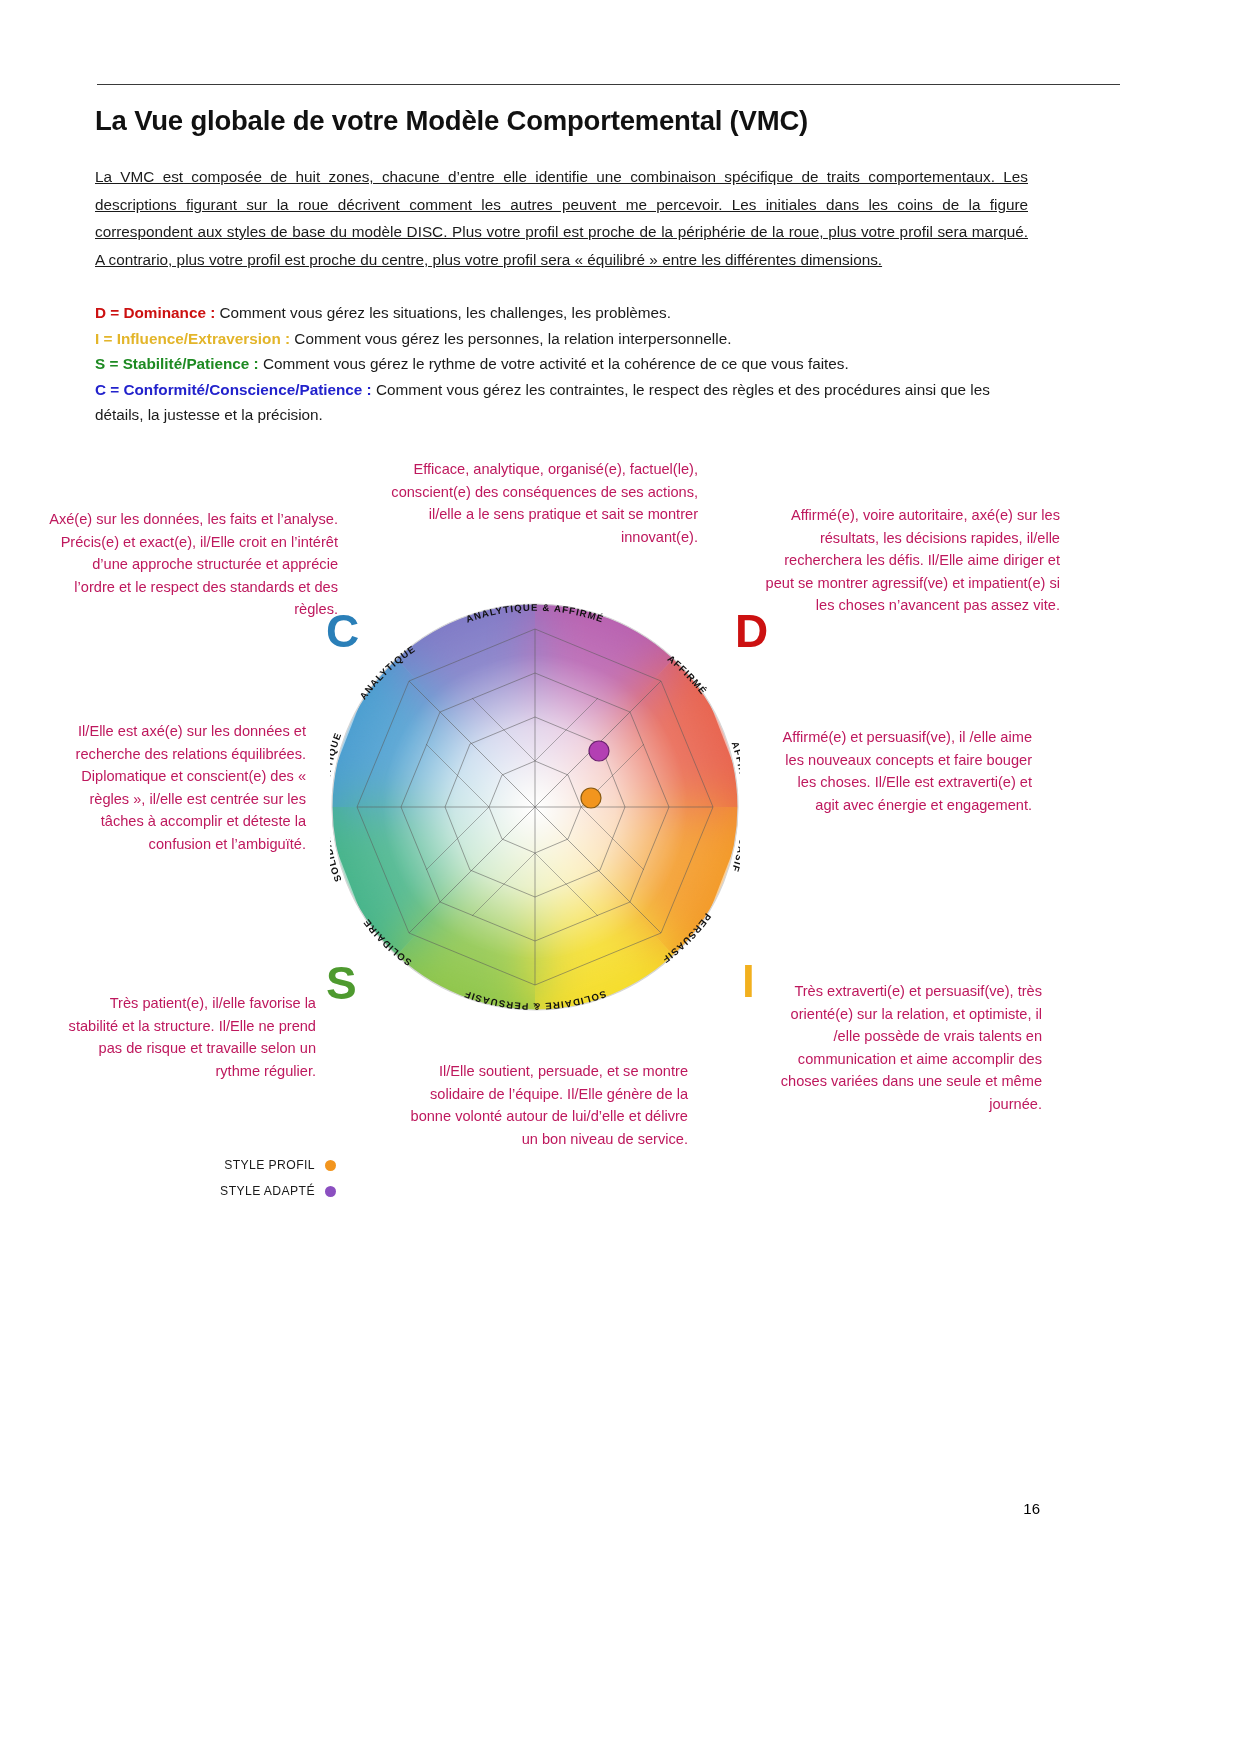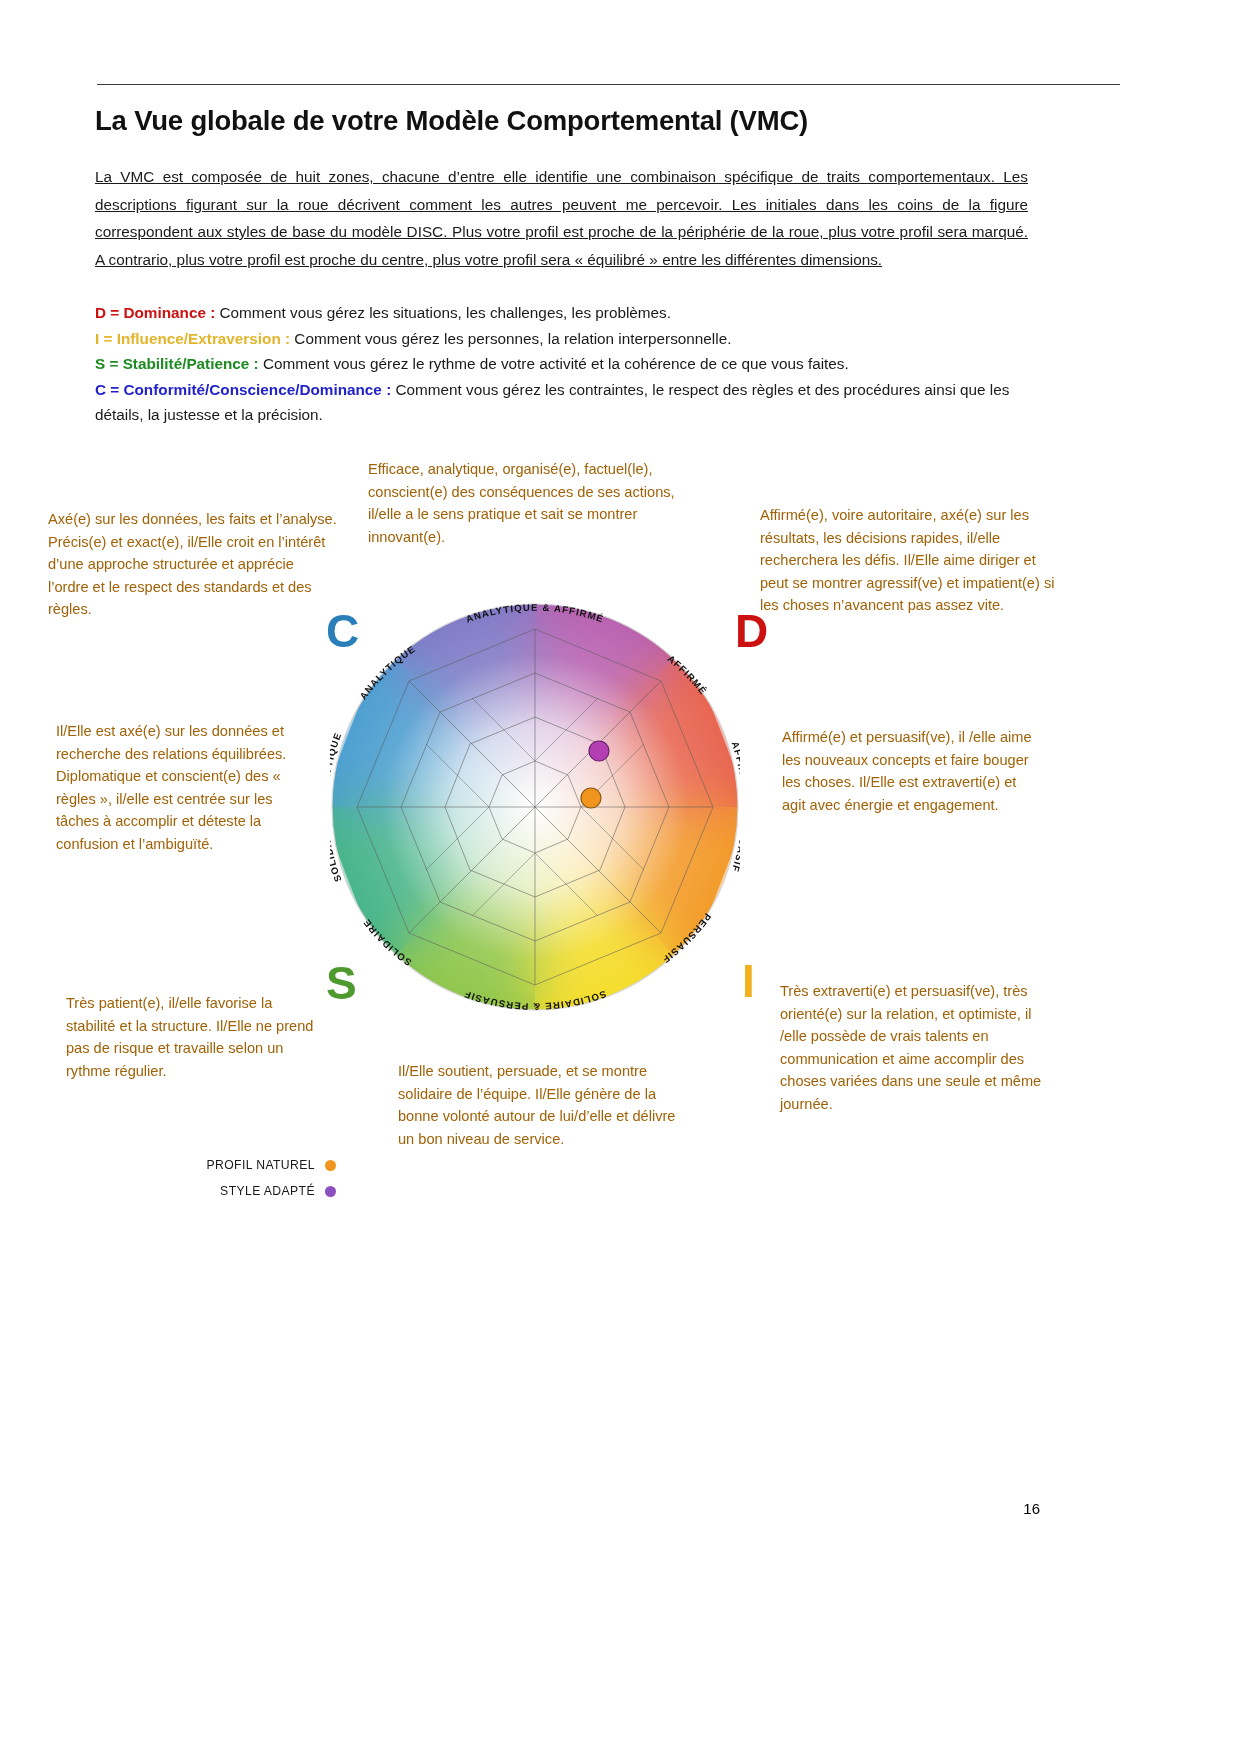--- a/index.html
+++ b/index.html
@@ -63,21 +63,21 @@
   .corner{
     position:absolute;font-weight:bold;font-size:46px;line-height:1;
   }
   .corner-c{left:326px;top:178px;color:#2a7fb8;}
   .corner-d{left:735px;top:178px;color:#cc1111;}
   .corner-s{left:326px;top:530px;color:#4e9a2f;}
   .corner-i{left:742px;top:528px;color:#f2b01e;}
 
   
   .desc{
-    position:absolute;font-size:14.6px;line-height:22.5px;text-align:left;color:#a16207;
+    position:absolute;font-size:14.6px;line-height:22.5px;text-align:right;color:#be185d;
   }
   .d-top        {left:368px;top:28px; width:330px;}
   .d-topleft    {left:48px; top:78px; width:290px;}
   .d-topright   {left:760px;top:74px; width:300px;}
   .d-left       {left:56px; top:290px;width:250px;}
   .d-right      {left:782px;top:296px;width:250px;}
   .d-botleft    {left:66px; top:562px;width:250px;}
   .d-botright   {left:780px;top:550px;width:262px;}
   .d-bottom     {left:398px;top:630px;width:290px;}
 
@@ -113,21 +113,21 @@
     <div class="disc-line">
       <span class="disc-key" style="color: rgb(204, 17, 17);">D = Dominance :</span><span class="disc-rest"> Comment vous gérez les situations, les challenges, les problèmes.</span>
     </div>
     <div class="disc-line">
       <span class="disc-key" style="color: rgb(227, 181, 42);">I = Influence/Extraversion :</span><span class="disc-rest"> Comment vous gérez les personnes, la relation interpersonnelle.</span>
     </div>
     <div class="disc-line">
       <span class="disc-key" style="color: rgb(29, 138, 34);">S = Stabilité/Patience :</span><span class="disc-rest"> Comment vous gérez le rythme de votre activité et la cohérence de ce que vous faites.</span>
     </div>
     <div class="disc-line">
-      <span class="disc-key" style="color: rgb(34, 34, 204);">C = Conformité/Conscience/Dominance :</span><span class="disc-rest"> Comment vous gérez les contraintes, le respect des règles et des procédures ainsi que les détails, la justesse et la précision.</span>
+      <span class="disc-key" style="color: rgb(34, 34, 204);">C = Conformité/Conscience/Patience :</span><span class="disc-rest"> Comment vous gérez les contraintes, le respect des règles et des procédures ainsi que les détails, la justesse et la précision.</span>
     </div>
   </div>
 
   <div class="figure">
 
     <div class="desc d-top">Efficace, analytique, organisé(e), factuel(le), conscient(e) des conséquences de ses actions, il/elle a le sens pratique et sait se montrer innovant(e).</div>
     <div class="desc d-topleft">Axé(e) sur les données, les faits et l’analyse.  Précis(e) et exact(e), il/Elle croit en l’intérêt d’une approche structurée et apprécie l’ordre et le respect des standards et des règles.</div>
     <div class="desc d-topright">Affirmé(e), voire autoritaire, axé(e) sur les résultats, les décisions rapides, il/elle recherchera les défis. Il/Elle aime diriger et peut se montrer agressif(ve) et impatient(e) si les choses n’avancent pas assez vite.</div>
     <div class="desc d-left">Il/Elle est axé(e) sur les données et recherche des relations équilibrées. Diplomatique et conscient(e) des « règles », il/elle est centrée sur les tâches à accomplir et déteste la confusion et l’ambiguïté.</div>
     <div class="desc d-right">Affirmé(e) et persuasif(ve), il /elle aime les nouveaux concepts et faire bouger les choses. Il/Elle est extraverti(e) et agit avec énergie et engagement.</div>
@@ -262,21 +262,21 @@
           </text>
         </g>
 
         <circle cx="269" cy="149" r="10" fill="#b33fb3" stroke="#6b2070" stroke-width="1.2"></circle>
         <circle cx="261" cy="196" r="10" fill="#f2951e" stroke="#8a5a10" stroke-width="1.2"></circle>
       </svg>
     </div>
 
     <div class="legend">
       <div class="legend-row">
-        <span class="legend-label">PROFIL NATUREL</span>
+        <span class="legend-label">STYLE PROFIL</span>
         <span class="legend-dot" style="background:#f2951e;"></span>
       </div>
       <div class="legend-row">
         <span class="legend-label">STYLE ADAPTÉ</span>
         <span class="legend-dot" style="background:#8b4fc0;"></span>
       </div>
     </div>
   </div>
 
   <div class="page-number">16</div>

